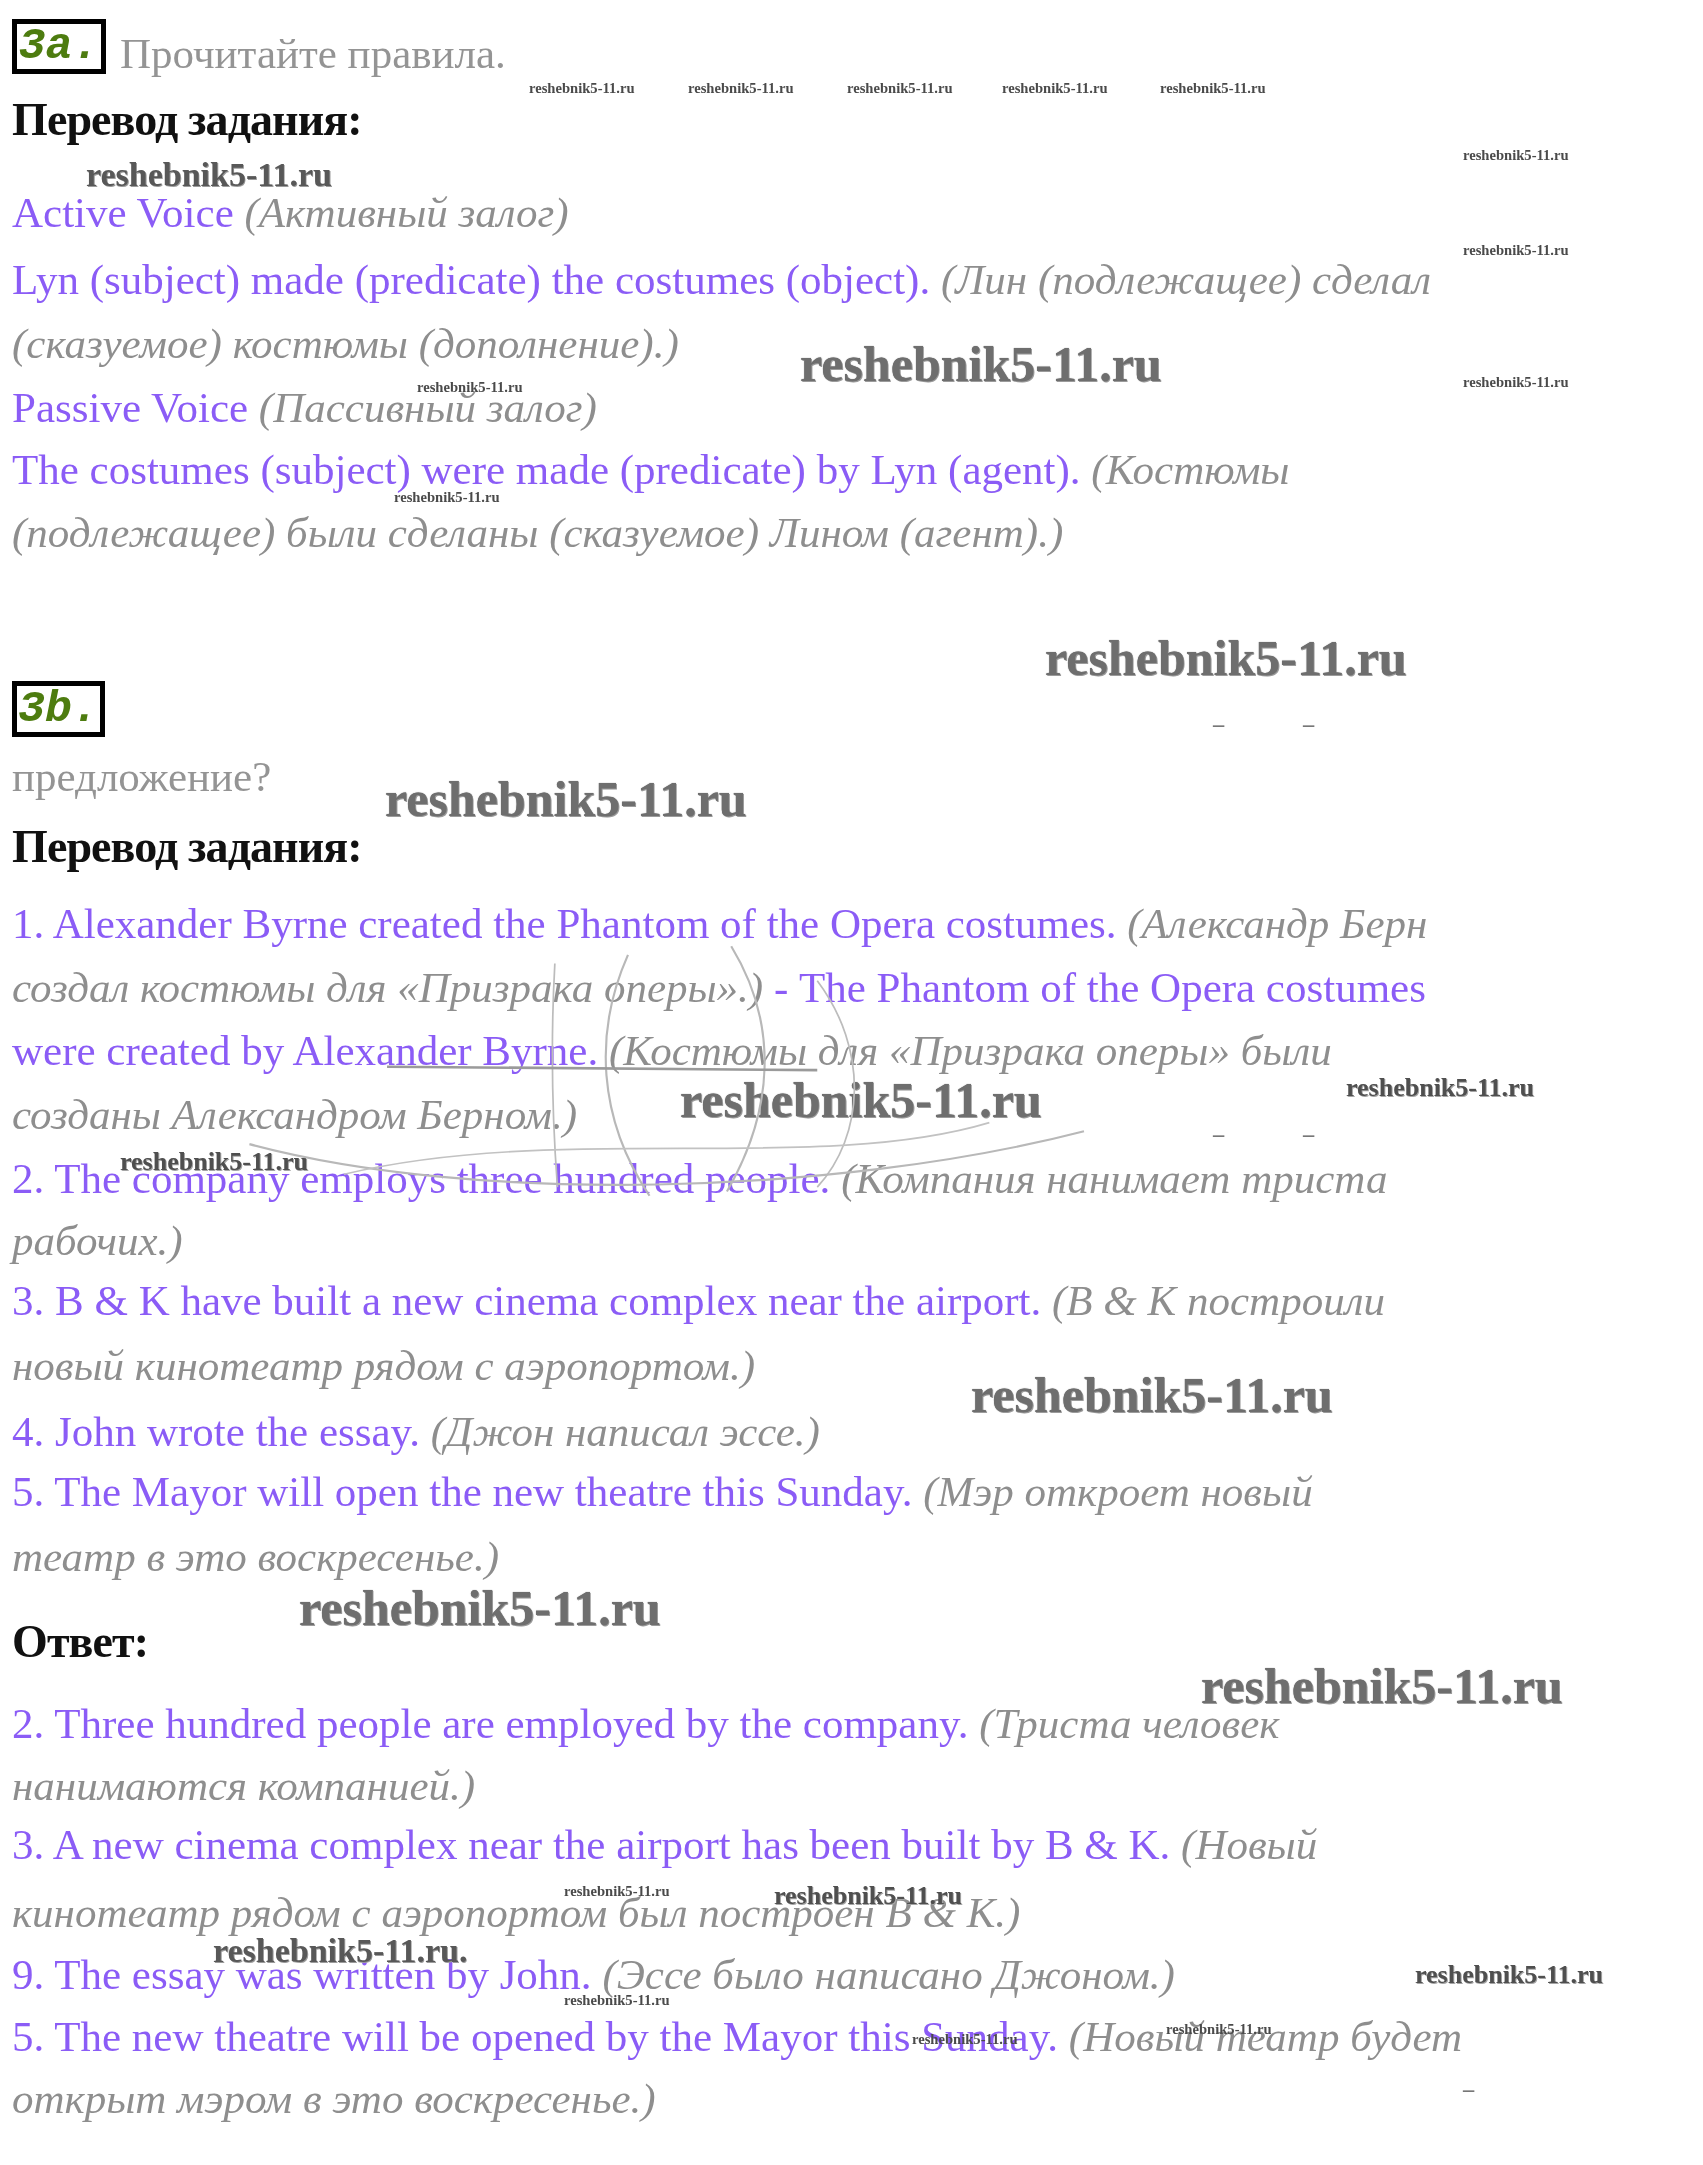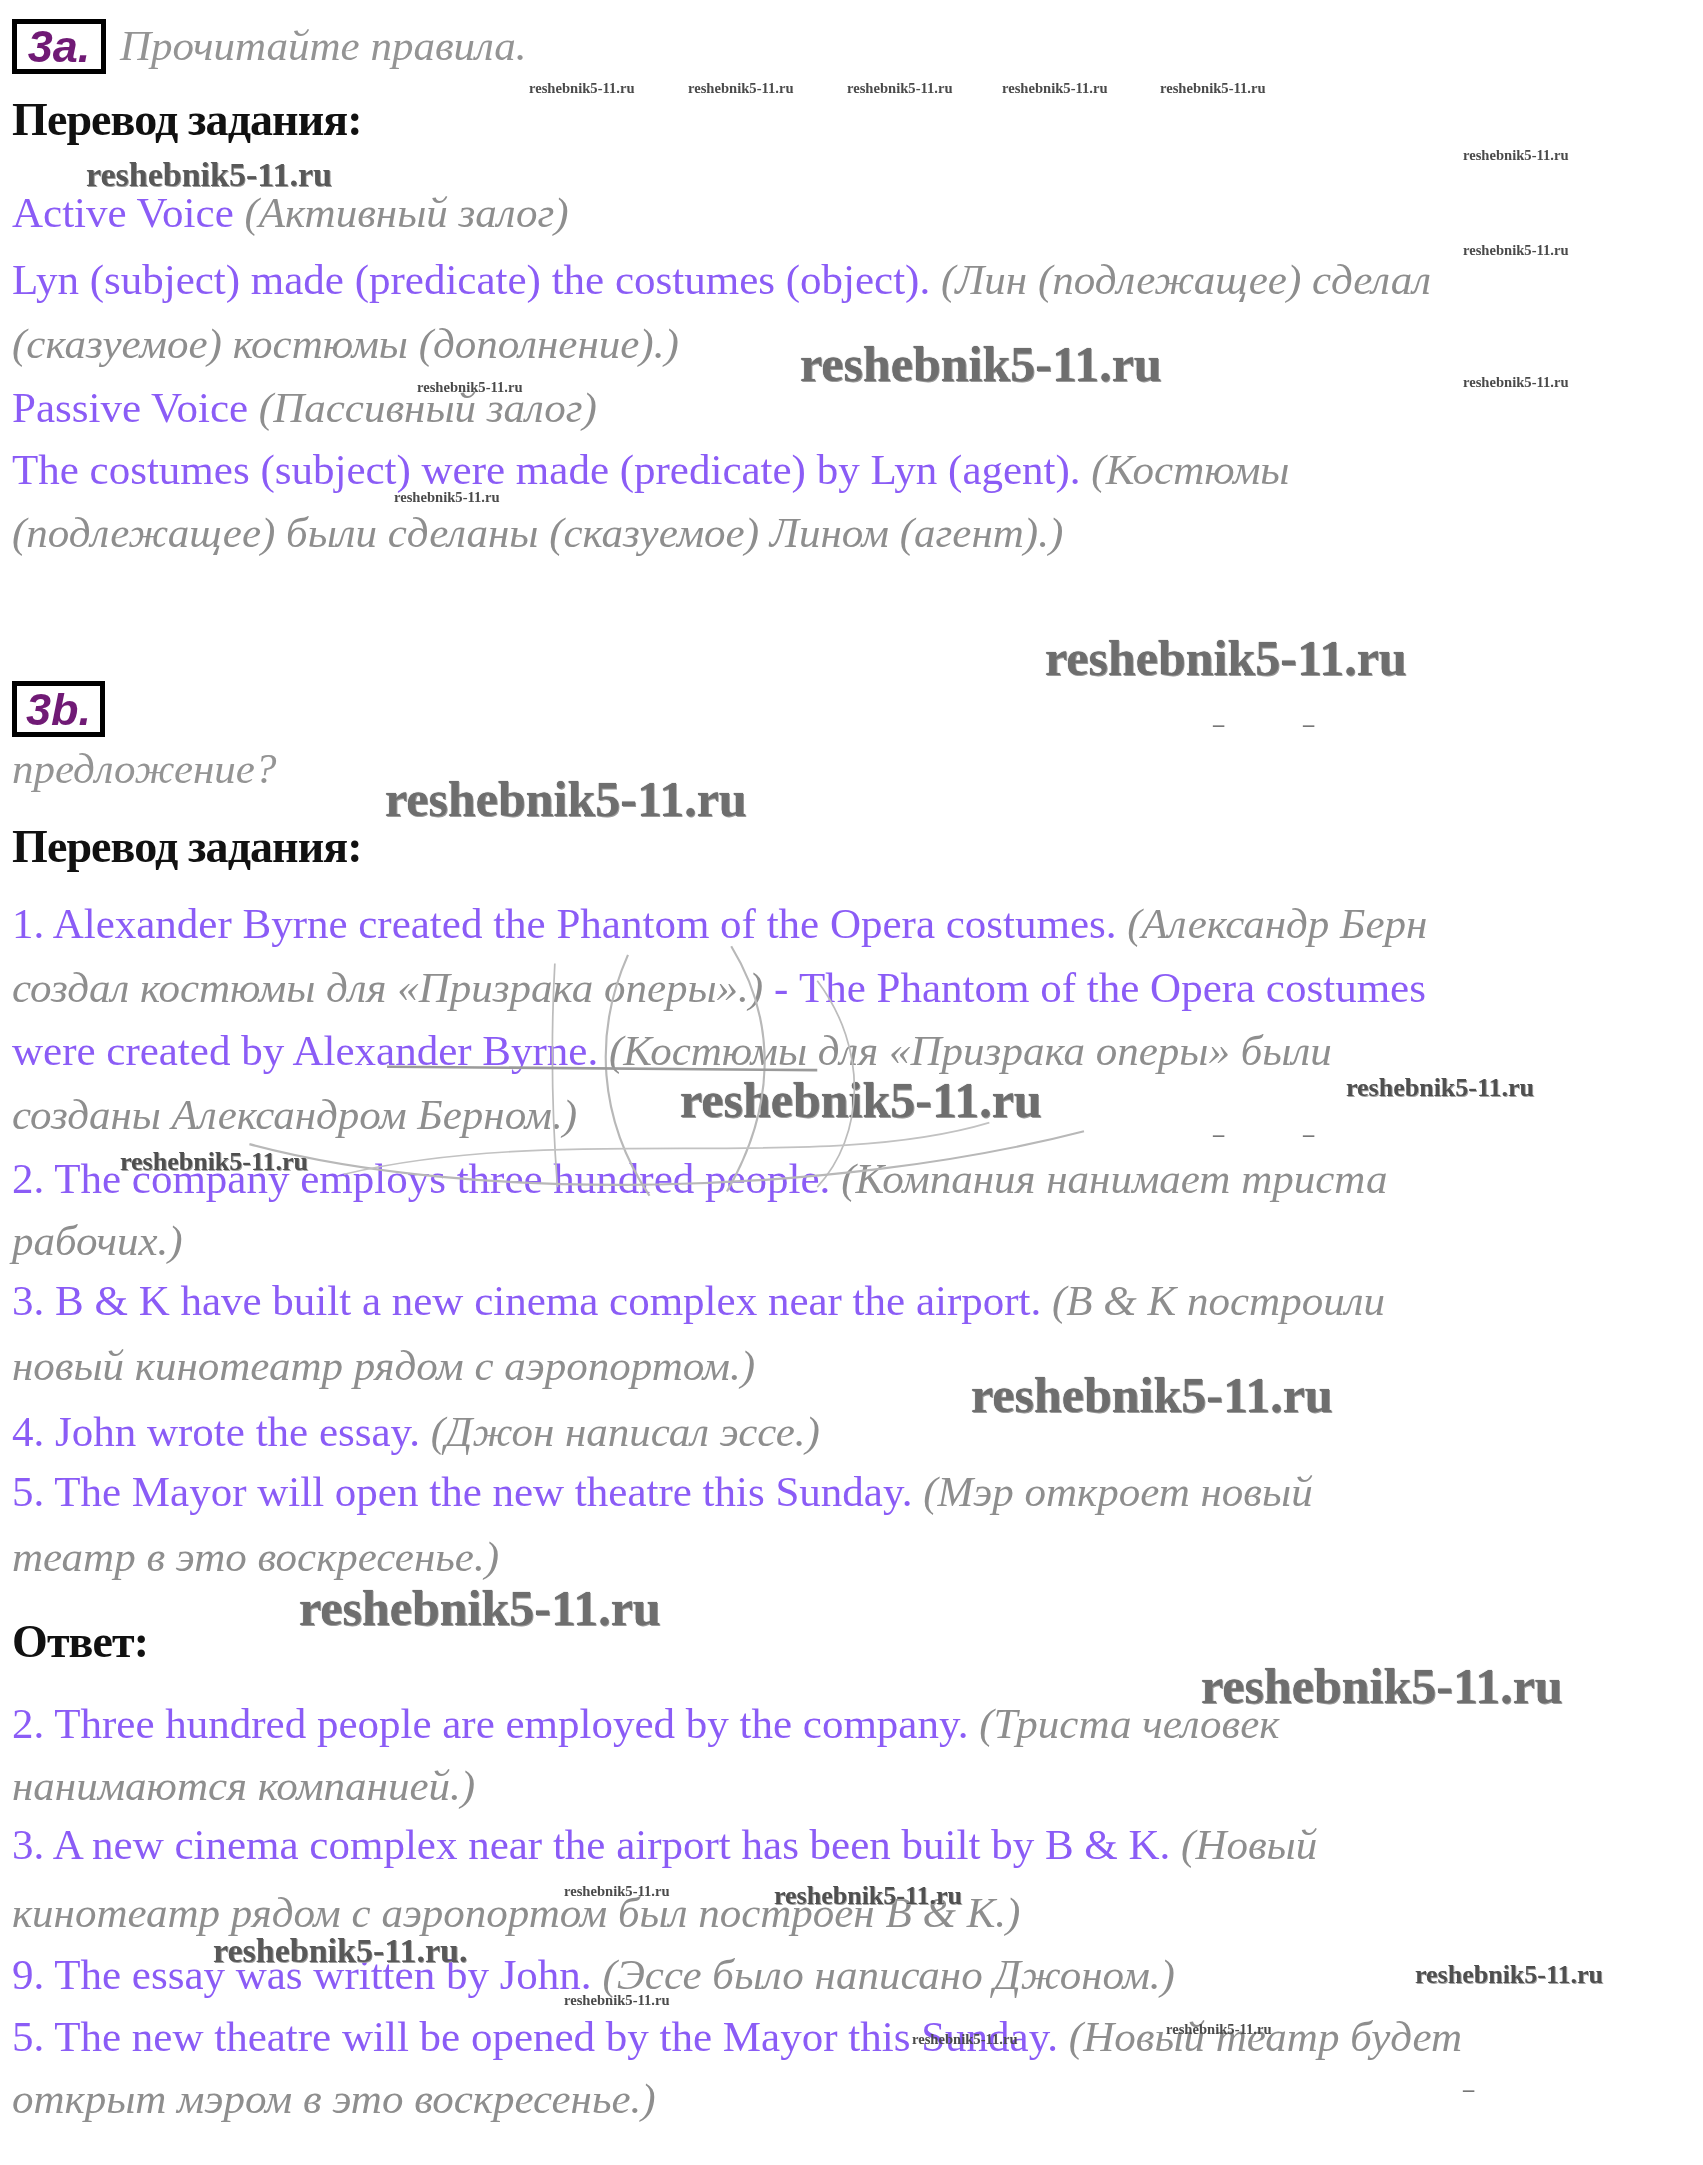--- a/index.html
+++ b/index.html
@@ -5,28 +5,28 @@
   html,body{margin:0;padding:0;background:#ffffff;}
   #page{
     position:relative;width:1704px;height:2166px;background:#ffffff;
     overflow:hidden;font-family:"Liberation Serif","DejaVu Serif",serif;
   }
   .task-box{
     position:absolute;border:5.2px solid #000;background:#fff;
     display:flex;align-items:center;justify-content:center;
   }
   .task-box .tb-label{
-    font-weight:bold;font-style:italic;font-size:45px;color:#701a75;
-    font-family:Liberation Sans, sans-serif;line-height:1;
+    font-weight:bold;font-style:italic;font-size:45px;color:#4d7c0f;
+    font-family:Liberation Mono, monospace;line-height:1;
   }
   #task3a-box{left:12px;top:19px;width:84px;height:45px;}
   #task3b-box{left:12px;top:681px;width:83px;height:46px;}
   .instr{
-    position:absolute;font-style:italic;color:#949494;font-size:43px;
-    white-space:nowrap;line-height:1.1;
+    position:absolute;color:#949494;font-size:43px;
+    white-space:nowrap;line-height:1.1;margin-top:8px;
   }
   #task3a-instr{left:120px;top:22.4px;}
   #task3b-instr1{left:120px;top:687px;}
   #task3b-instr2{left:12px;top:745px;}
   .heading{
     position:absolute;font-weight:bold;color:#111;font-size:46px;
     white-space:nowrap;line-height:1.05;letter-spacing:-0.9px;
   }
   #h-trans-1{left:12px;top:96px;}
   #h-trans-2{left:12px;top:823px;}

